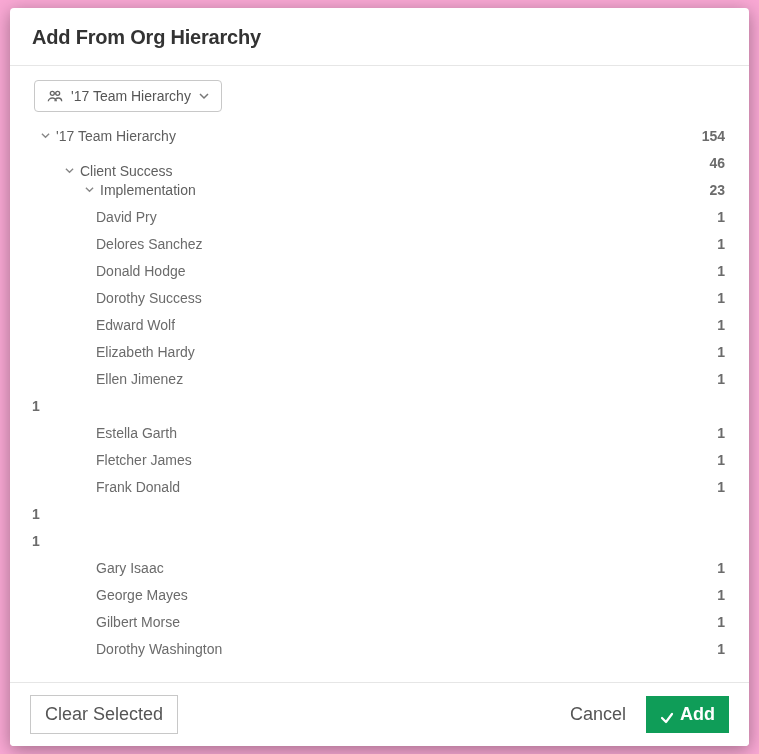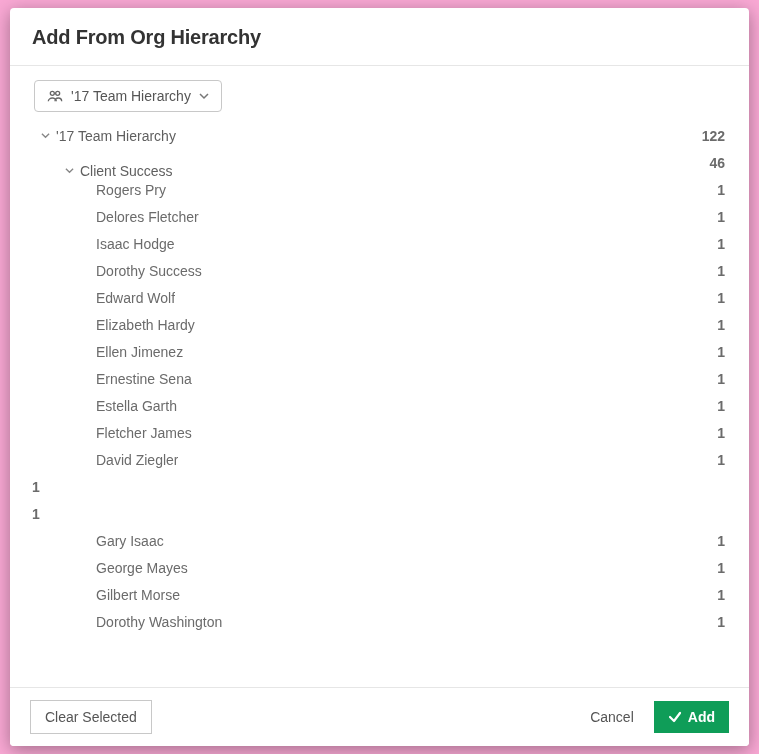--- a/index.html
+++ b/index.html
@@ -38,26 +38,26 @@
   .row.leaf .left  { padding-left:64px; }
   .row.level-0 .label, .row.level-1 .label, .row.level-2 .label { font-weight:500; color:#5f5f5f; }
   .chevron { width:10px; display:inline-flex; align-items:center; justify-content:center; color:#888; }
   .modal-footer {
     border-top:1px solid #e6e6e6; padding:12px 20px;
     display:flex; align-items:center; justify-content:space-between;
     background:#fff;
   }
   .btn {
     display:inline-flex; align-items:center; gap:6px;
-    border-radius:0; font-size:14px; cursor:pointer; padding:8px 14px;
+    border-radius:0; font-size:18px; cursor:pointer; padding:8px 14px;
     border:1px solid transparent;
   }
   .btn-secondary { border-color:#c8c8c8; background:#fff; color:#555; }
   .btn-link { background:transparent; color:#555; border:none; padding:8px 10px; }
-  .btn-primary { background:#0f9d58; color:#fff; border:none; font-weight:600; }
+  .btn-primary { background:#0f9d58; color:#fff; border:none; font-weight:600;align-items:flex-end; }
   .btn-primary .check { display:inline-flex; }
   .footer-right { display:flex; align-items:center; gap:10px; }
   svg { display:block; }
 </style>
 </head>
 <body>
 
 <div class="overlay">
   <div class="modal">
 
@@ -89,51 +89,62 @@
 
         <li class="row level-0">
           <span class="left">
             <span class="chevron">
               <svg width="9" height="9" viewBox="0 0 10 10">
                   <path d="M1 3 L5 7 L9 3" fill="none" stroke="#888" stroke-width="1.5"></path>
                 </svg>
             </span>
             <span class="label">'17 Team Hierarchy</span>
           </span>
-          <span class="count">122</span>
+          <span class="count">154</span>
         </li>
 
         <li class="row level-1">
           <span class="left">
             <span class="chevron">
               <svg width="9" height="9" viewBox="0 0 10 10">
                   <path d="M1 3 L5 7 L9 3" fill="none" stroke="#888" stroke-width="1.5"></path>
                 </svg>
             </span>
             <span class="label">Client Success</span>
           </span>
           <span class="count">46</span>
         </li>
 
+        <li class="row level-2">
+          <span class="left">
+            <span class="chevron">
+              <svg width="9" height="9" viewBox="0 0 10 10">
+                  <path d="M1 3 L5 7 L9 3" fill="none" stroke="#888" stroke-width="1.5"></path>
+                </svg>
+            </span>
+            <span class="label">Implementation</span>
+          </span>
+          <span class="count">23</span>
+        </li>
 
       <li class="row leaf">
             <span class="left">
-              <span class="label">Rogers Pry</span>
-            </span>
-            <span class="count">1</span>
-          </li>
-          <li class="row leaf">
-            <span class="left">
-              <span class="label">Delores Fletcher</span>
-            </span>
-            <span class="count">1</span>
-          </li>
-          <li class="row leaf">
-            <span class="left">
-              <span class="label">Isaac Hodge</span>
+              <span class="label">David Pry</span>
+            </span>
+            <span class="count">1</span>
+          </li>
+          <li class="row leaf">
+            <span class="left">
+              <span class="label">Delores Sanchez</span>
+            </span>
+            <span class="count">1</span>
+          </li>
+          <li class="row leaf">
+            <span class="left">
+              <span class="label">Donald Hodge</span>
             </span>
             <span class="count">1</span>
           </li>
           <li class="row leaf">
             <span class="left">
               <span class="label">Dorothy Success</span>
             </span>
             <span class="count">1</span>
           </li>
           <li class="row leaf">
@@ -148,40 +159,37 @@
             </span>
             <span class="count">1</span>
           </li>
           <li class="row leaf">
             <span class="left">
               <span class="label">Ellen Jimenez</span>
             </span>
             <span class="count">1</span>
           </li>
           <li class="row leaf">
-            <span class="left">
-              <span class="label">Ernestine Sena</span>
-            </span>
             <span class="count">1</span>
           </li>
           <li class="row leaf">
             <span class="left">
               <span class="label">Estella Garth</span>
             </span>
             <span class="count">1</span>
           </li>
           <li class="row leaf">
             <span class="left">
               <span class="label">Fletcher James</span>
             </span>
             <span class="count">1</span>
           </li>
           <li class="row leaf">
             <span class="left">
-              <span class="label">David Ziegler</span>
+              <span class="label">Frank Donald</span>
             </span>
             <span class="count">1</span>
           </li>
           <li class="row leaf">
             <span class="count">1</span>
           </li>
           <li class="row leaf">
             <span class="count">1</span>
           </li>
           <li class="row leaf">

